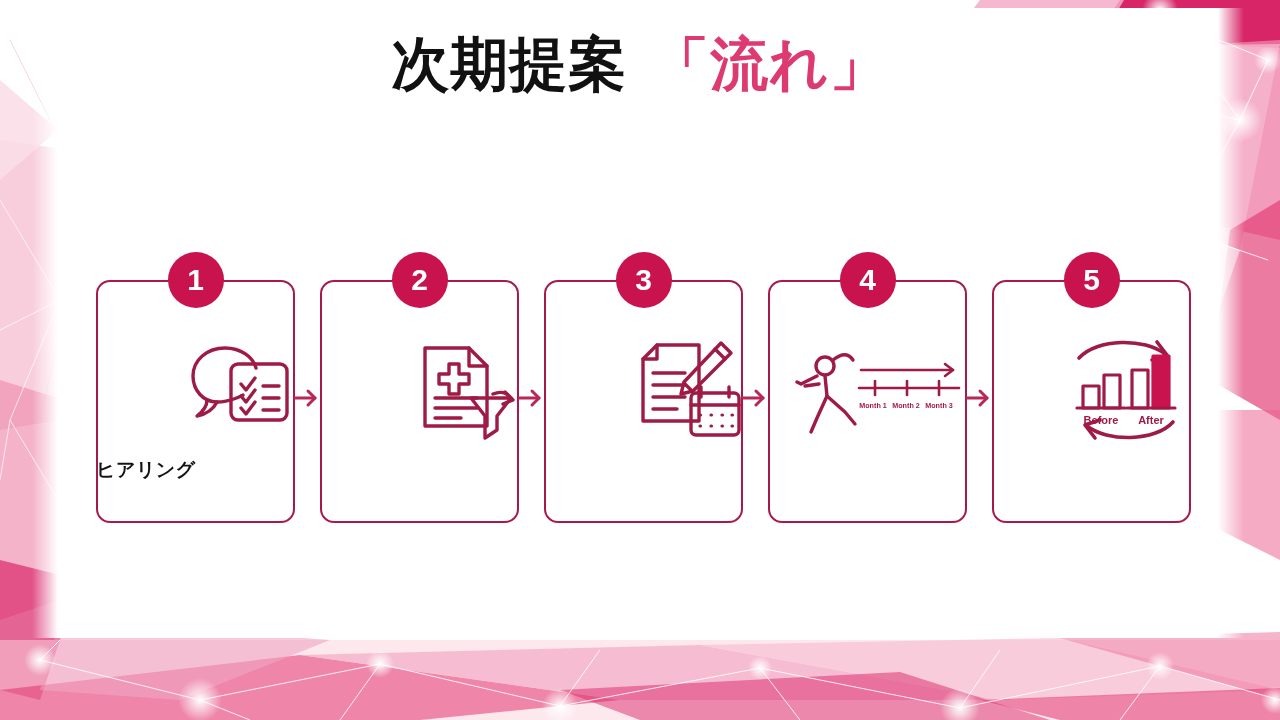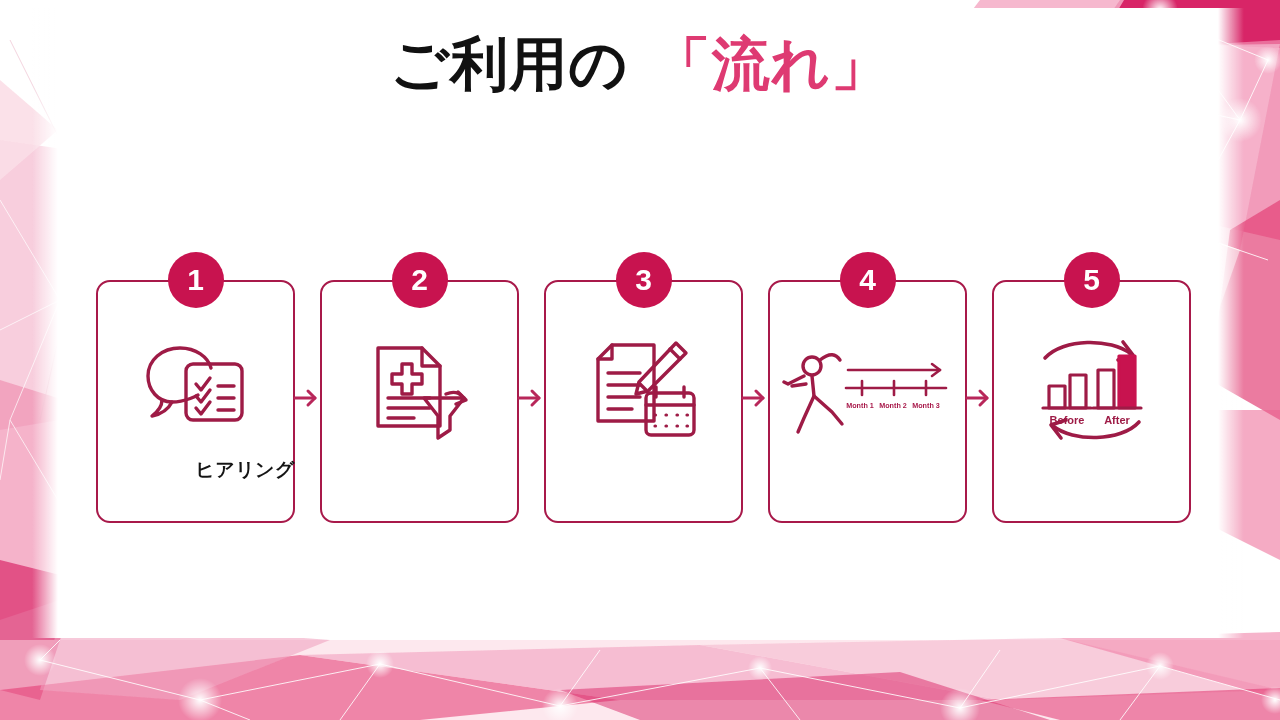--- a/index.html
+++ b/index.html
@@ -78,27 +78,27 @@
     font-size: 30px;
     font-weight: bold;
     display: flex; align-items: center; justify-content: center;
     z-index: 3;
     line-height: 1;
   }
   .icon-wrap {
     position: absolute;
     left: 0; top: 78px;
     width: 199px; height: 120px;
-    display: flex; align-items: center; justify-content: center;
+    display: flex; align-items: center; justify-content: flex-end;
   }
   .step-label {
     position: absolute;
     left: 0; top: 205px;
     width: 199px;
-    text-align: right;
+    text-align: left;
     font-size: 19px;
     font-weight: bold;
     color: #141414;
     letter-spacing: 0.5px;
     white-space: nowrap;
   }
   .connector {
     flex: 0 0 auto;
     width: 25px;
     height: 252px;
@@ -229,21 +229,21 @@
       <path d="M90 200 L240 300"></path>
     </g>
     <polygon points="150,430 230,460 170,560 120,520" fill="#FCE9EF" opacity="0.8"></polygon>
   </svg>
 
   <div id="panel"></div>
   <div id="panel-fade-l"></div>
   <div id="panel-fade-r"></div>
 
   <div id="title">
-    <span class="black">ご利用の</span><span class="accent">「流れ」</span>
+    <span class="black">次期提案</span><span class="accent">「流れ」</span>
   </div>
 
   <div id="steps">
 
     <div class="step">
       <div class="card"></div>
       <div class="badge">1</div>
       <div class="icon-wrap">
         <svg width="108" height="100" viewBox="0 0 108 100">
           <g fill="none" stroke="#9E1B46" stroke-width="3.4" stroke-linecap="round" stroke-linejoin="round">

